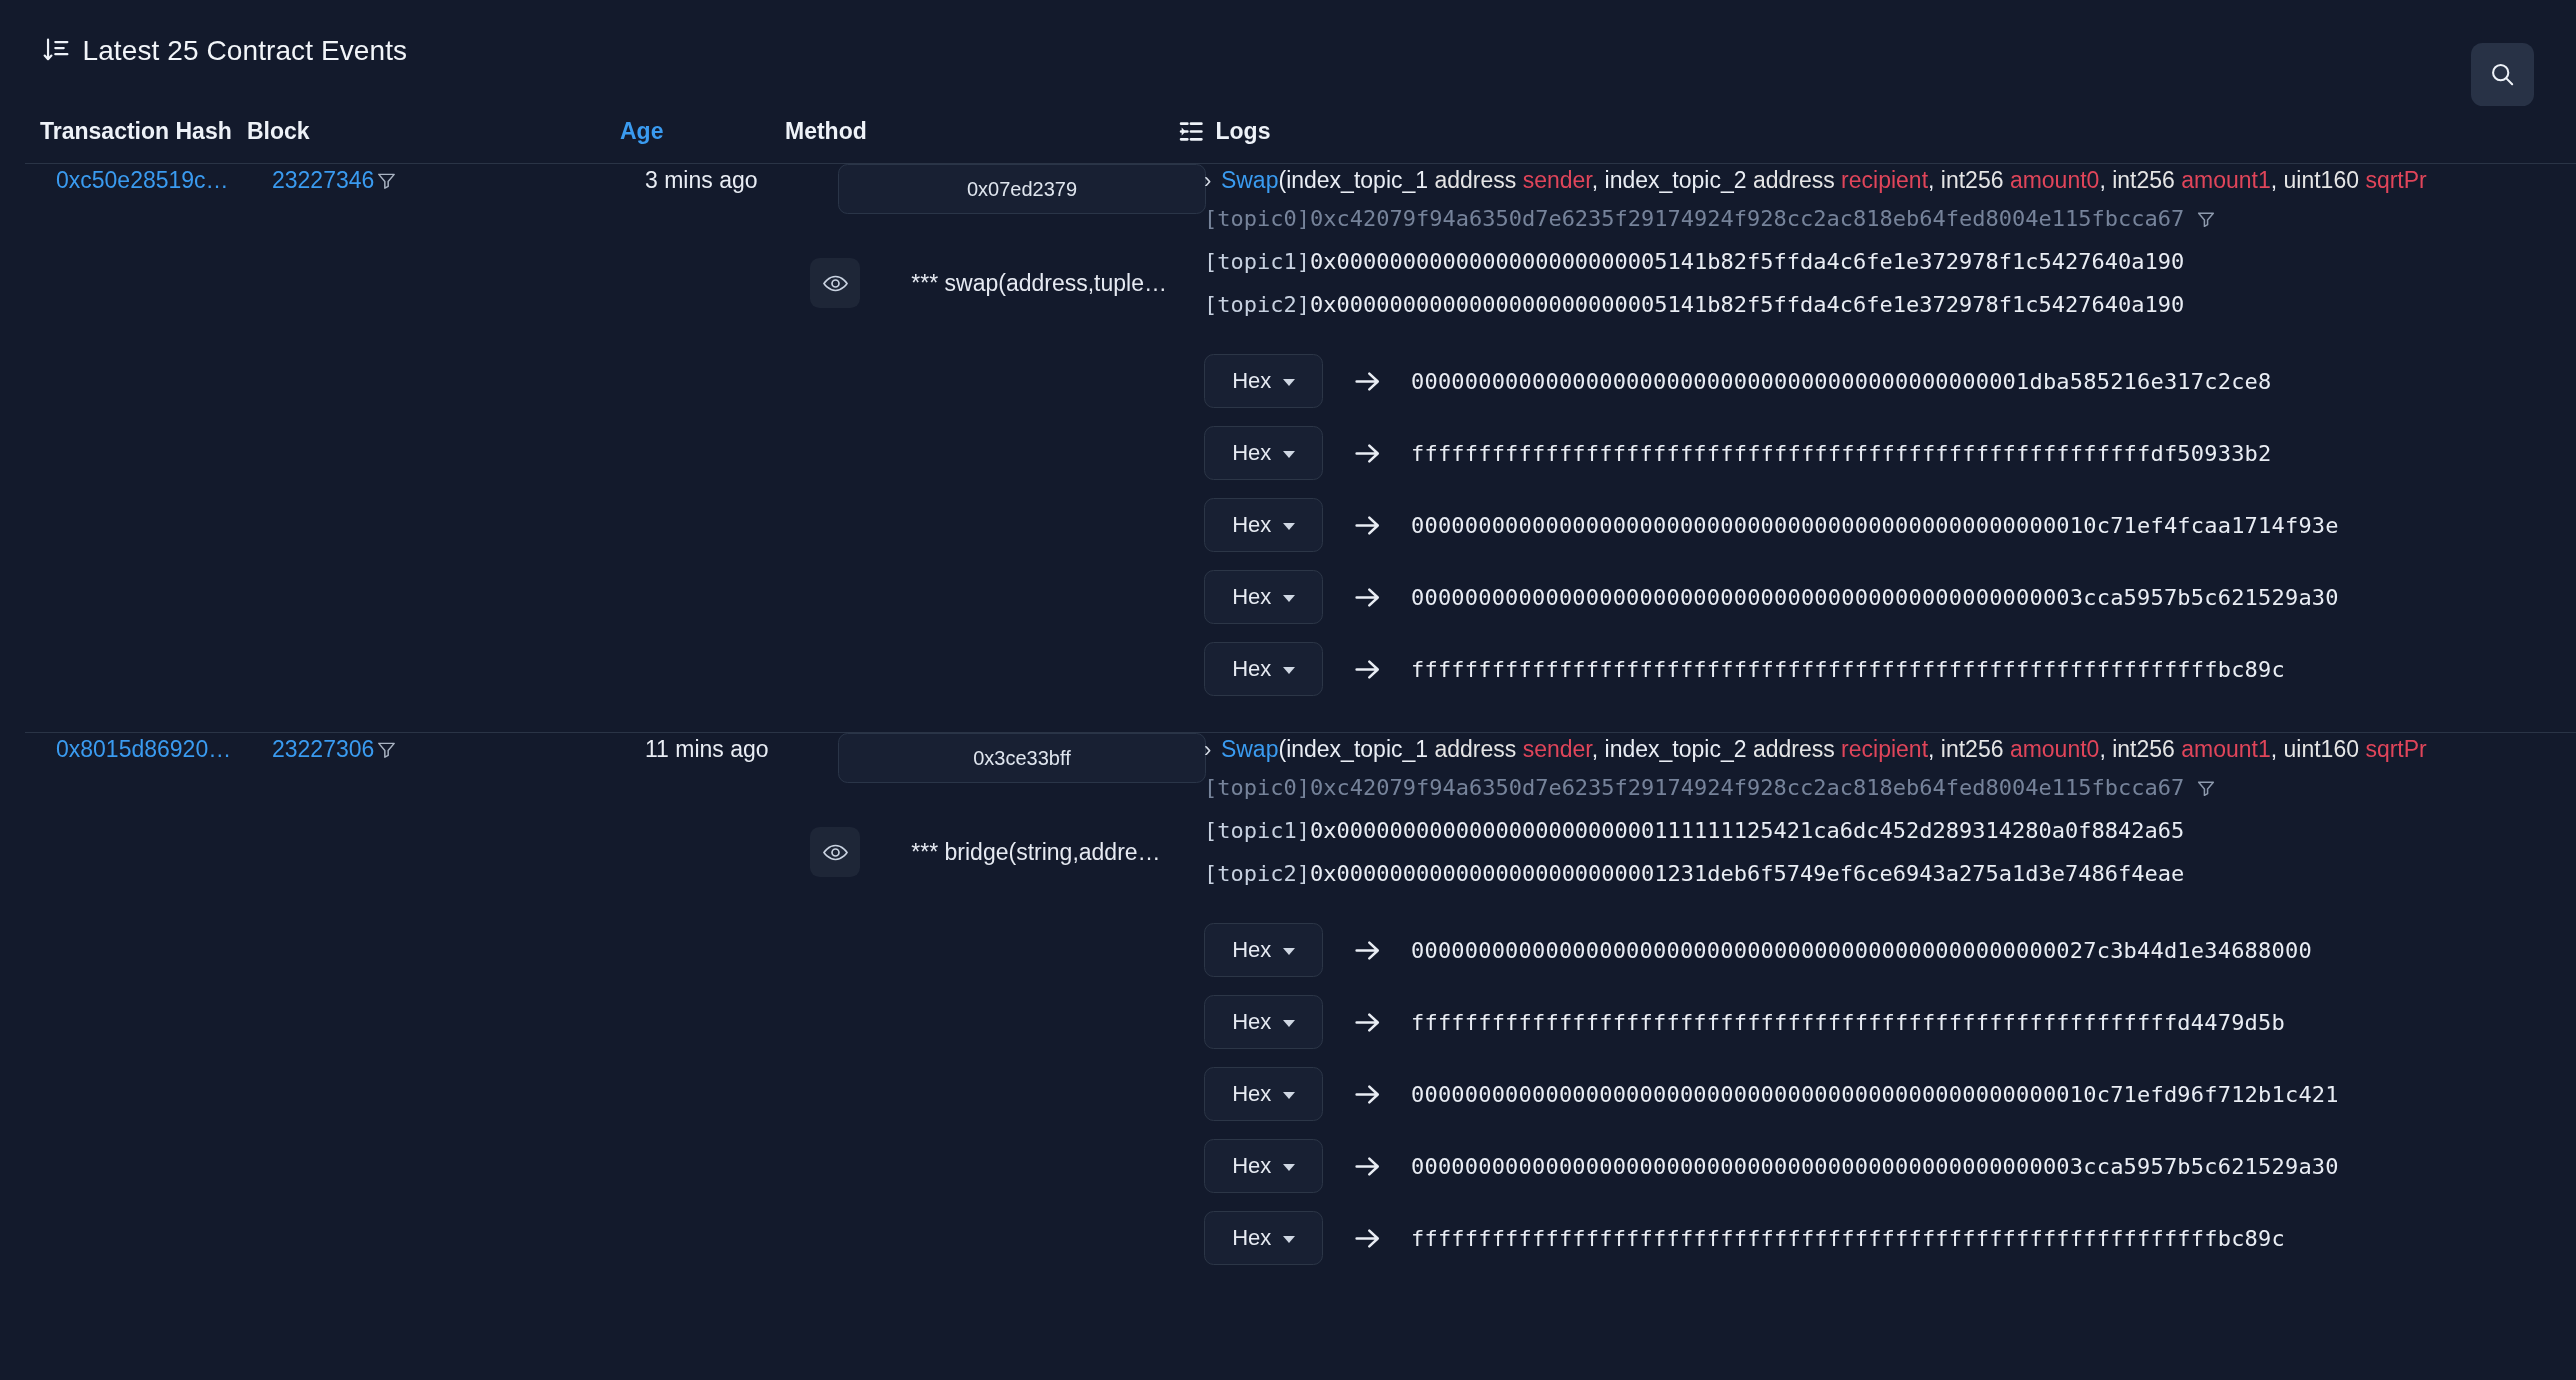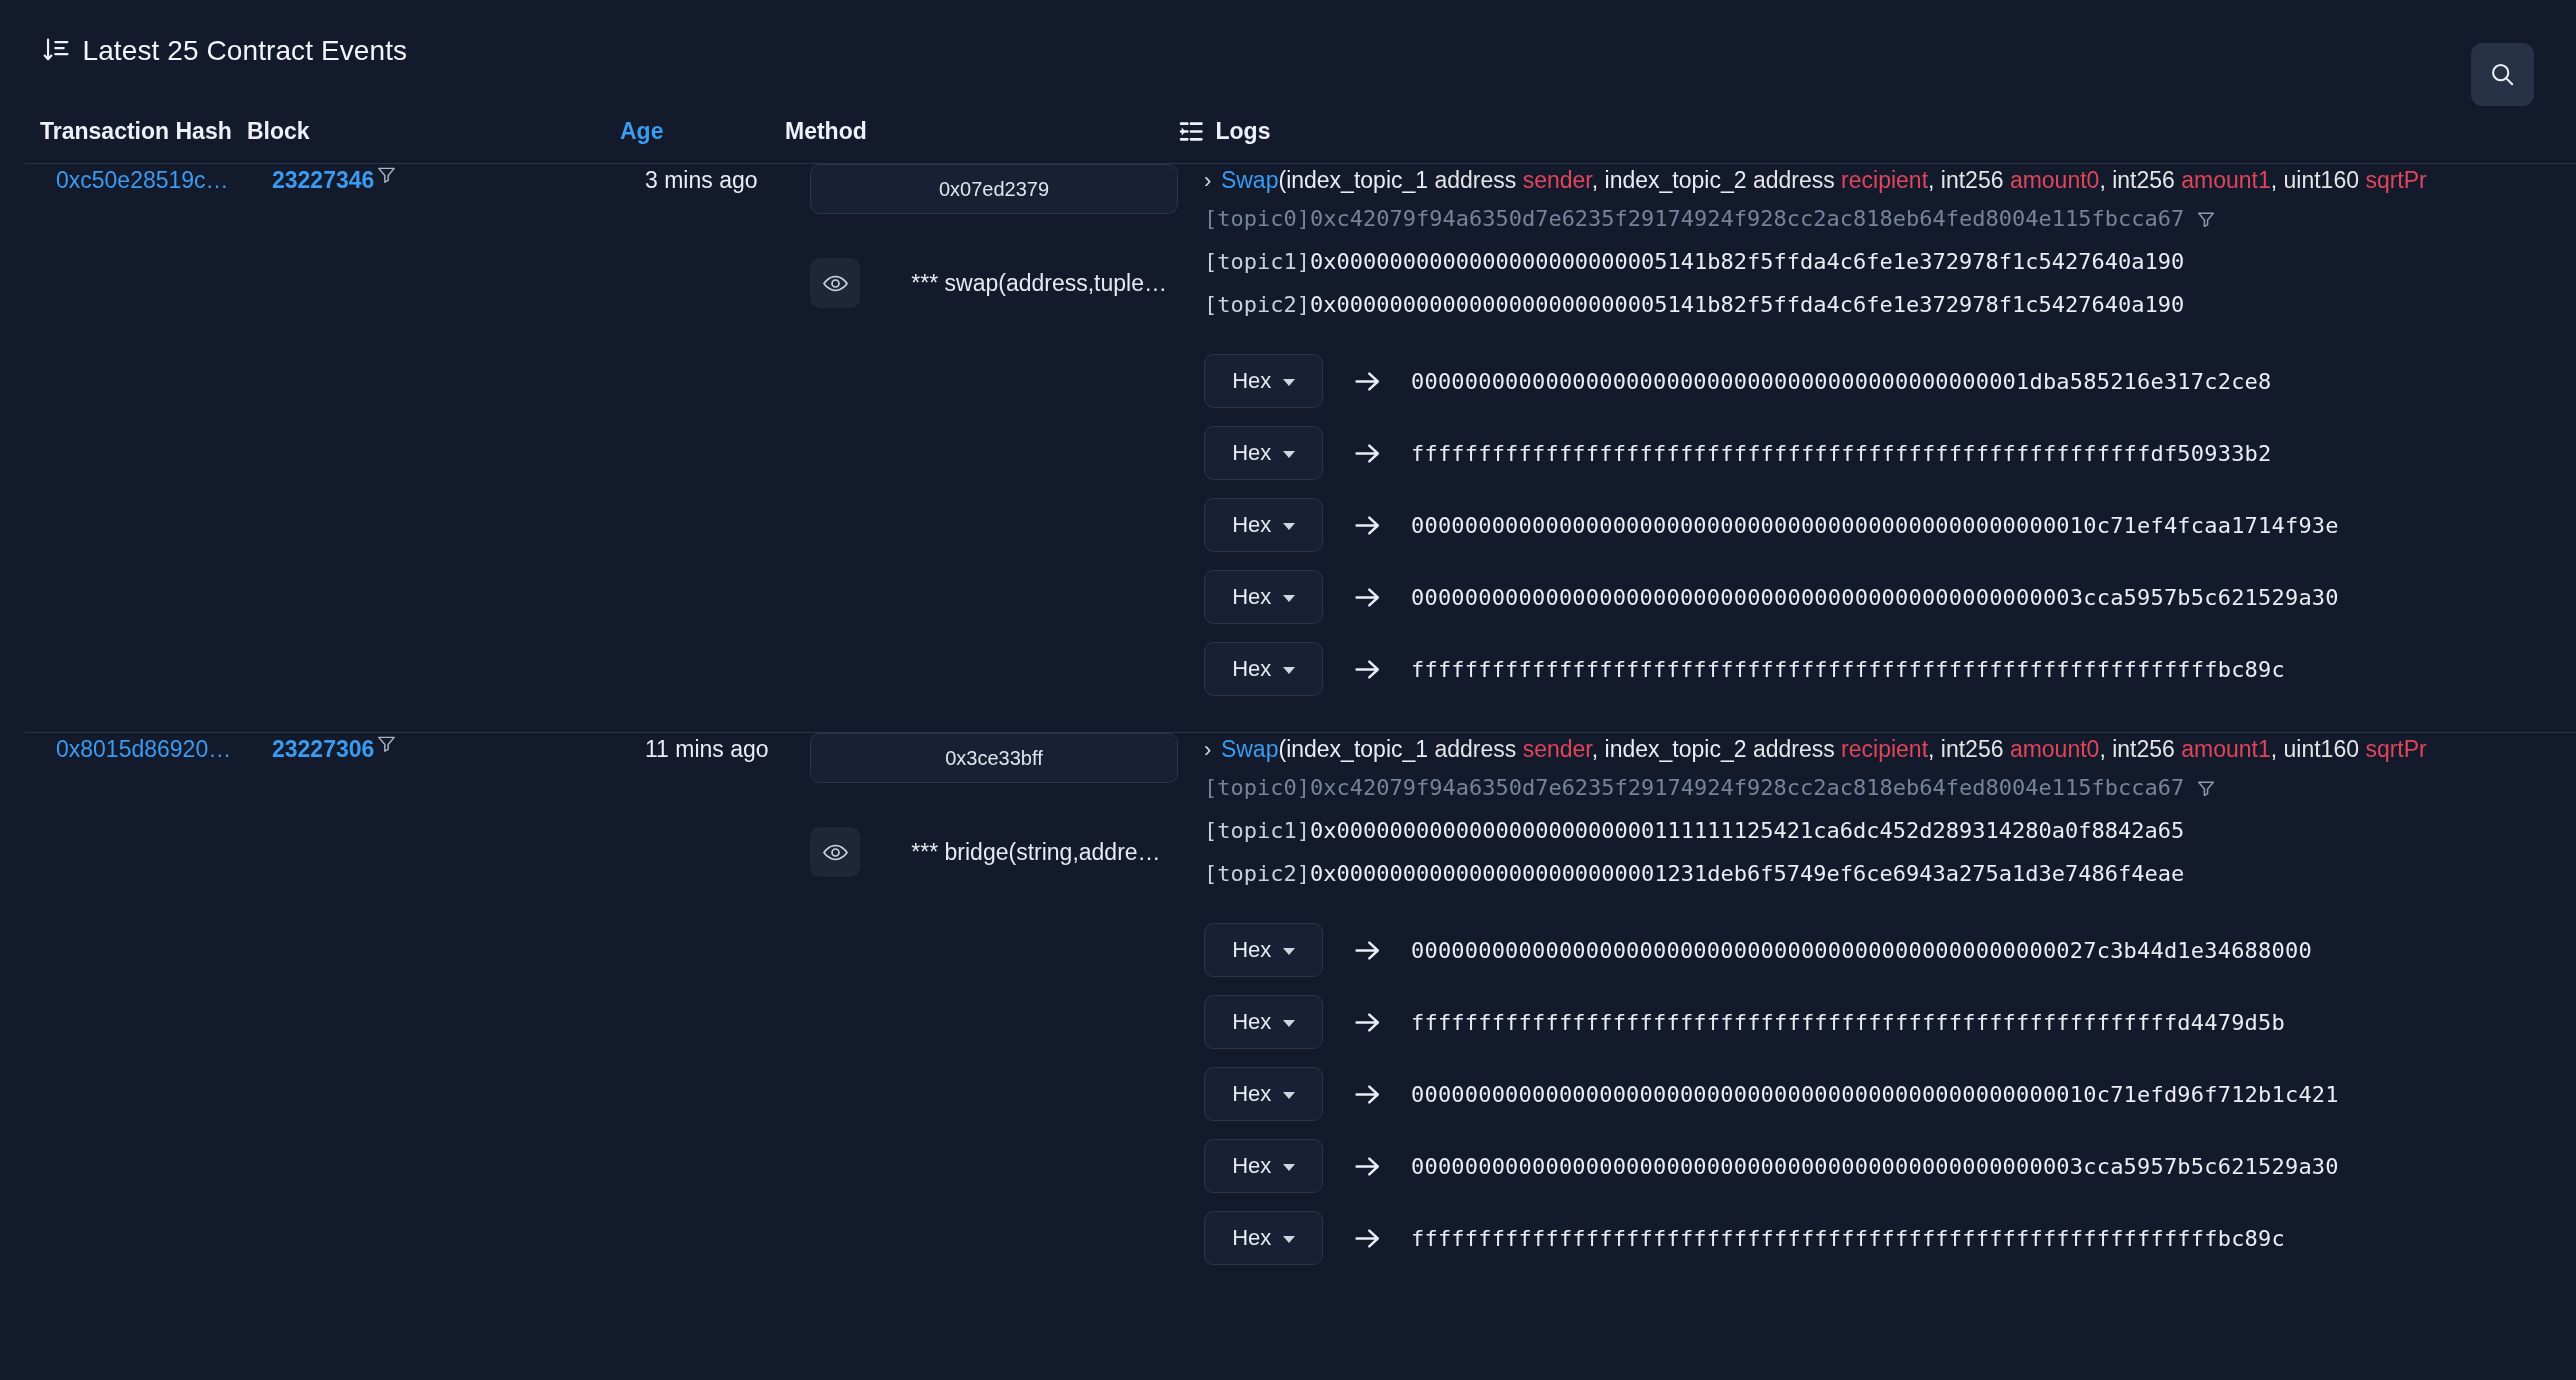--- a/index.html
+++ b/index.html
@@ -93,36 +93,37 @@
   .row {
     display: flex;
     border-top: 1.9px solid #2a3446;
     margin-left: 25px;
     padding-bottom: 27px;
   }
   .row .col-hash { padding-left: 31px; }
 
   .cell { font-size: 23px; line-height: 33px; }
   .link-blue { color: #3a9bf0; text-decoration: none; }
-  .cell-block { display: flex; align-items: flex-start; gap: 2px; font-weight: bold; }
+  .cell-block { display: flex; align-items: center; gap: 2px; }
   .funnel { width: 21px; height: 21px; display:block; flex:0 0 auto; }
   .cell-age { color: #e9edf4; white-space: nowrap; }
 
   
   .method-pill {
     display: flex;
     align-items: center;
     justify-content: center;
     width: 368px;
     height: 50px;
     border: 1.9px solid #2a3548;
     border-radius: 9.6px;
     background: #182033;
     font-size: 20px;
     color: #dfe5ee;
+    margin-left: 28px;
   }
   .method-sig {
     display: flex;
     align-items: center;
     gap: 15.3px;
     margin-top: 44px;
   }
   .eye-box {
     width: 50px; height: 50px;
     border-radius: 9.6px;

